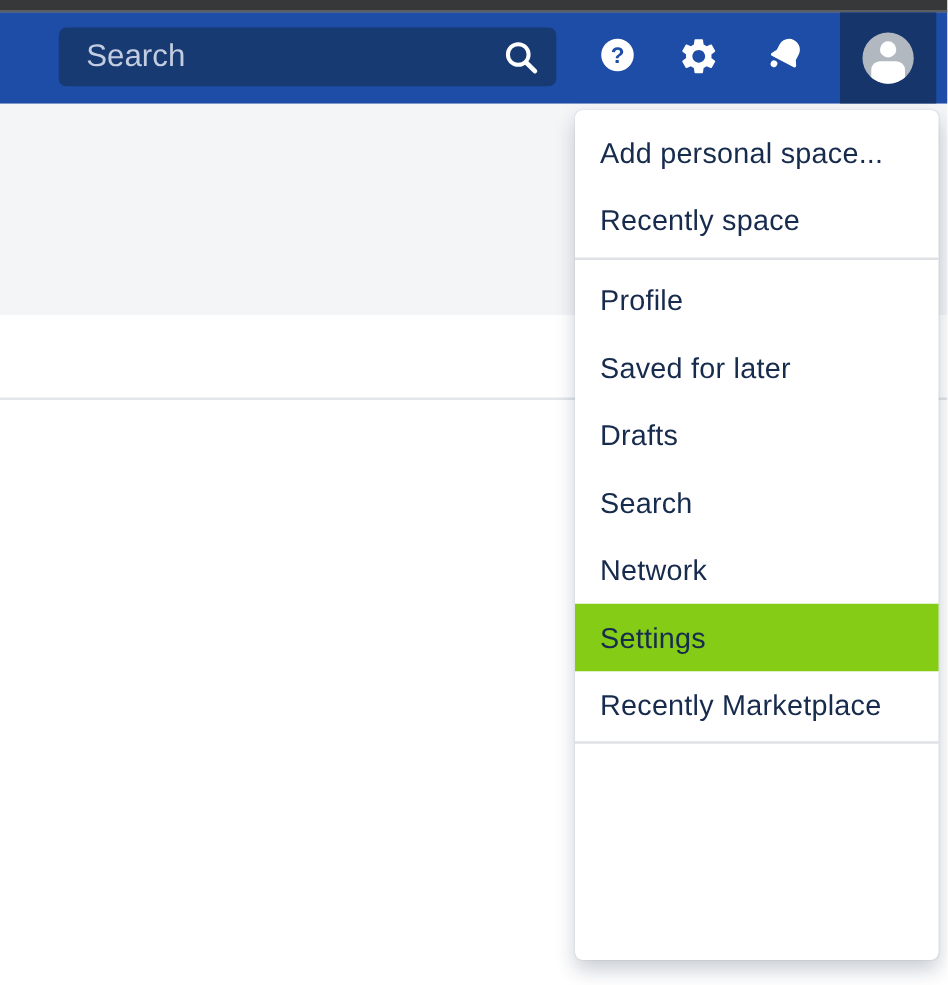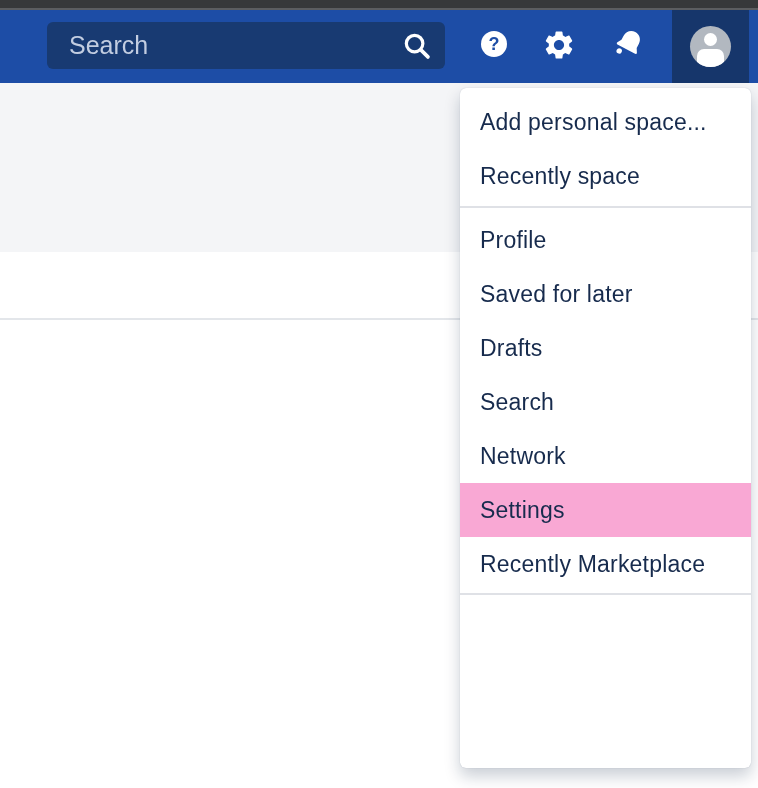--- a/index.html
+++ b/index.html
@@ -87,21 +87,21 @@
   .menu-section.sec-3 { padding: 5px 0 5px 0; }
   .menu-divider { height: 0; border-top: 2px solid #DFE1E6; }
   .menu-item {
     height: 54px; line-height: 54px;
     padding: 0 20px;
     font-size: 23px; color: #172B4D;
     letter-spacing: 0.2px;
     white-space: nowrap; overflow: hidden; text-overflow: ellipsis;
     cursor: pointer;
   }
-  .menu-item.highlighted { background: #f9a8d4; }
+  .menu-item.highlighted { background: #84cc16; }
 </style>
 </head>
 <body>
 
 <div class="stage">
 
   <div class="top-strip"></div>
 
   <div class="navbar">
 

